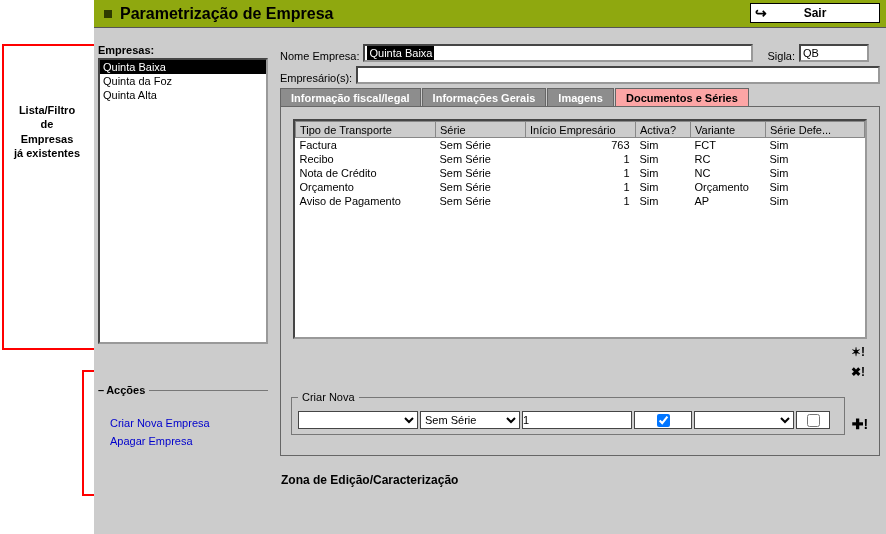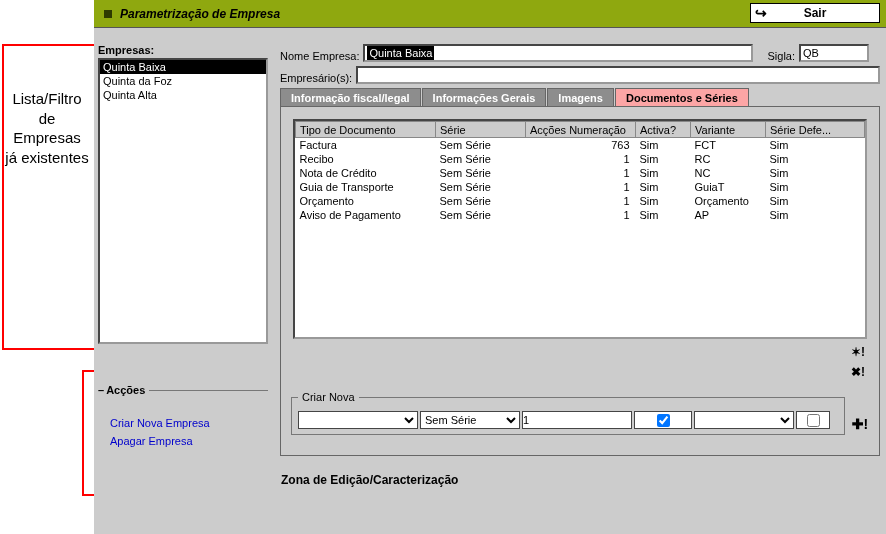--- a/index.html
+++ b/index.html
@@ -19,21 +19,21 @@
     background: #8fa80f;
     border-bottom: 1px solid #555;
     display: flex; align-items: center;
     padding-left: 10px;
     color: #000;
   }
   .top-bar .square {
     width: 8px; height: 8px; background: #2e3b00; margin-right: 8px;
   }
   .top-bar .title {
-    font-size: 12px; font-weight: bold; font-style: italic;
+    font-size: 16px; font-weight: bold; 
   }
   .exit-btn {
     position: absolute; right: 6px; top: 3px;
     width: 130px; height: 20px;
     background: #fff; border: 1px solid #000;
     display: flex; align-items: center; justify-content: center;
     font-weight: bold; font-size: 12px;
     cursor: pointer;
   }
   .exit-btn .icon {
@@ -44,23 +44,23 @@
   .main-grey {
     position: absolute;
     left: 94px; top: 28px; right: 0; bottom: 0;
     background: #cccccc;
   }
   
   .left-annot {
     position: absolute;
     left: 0; top: 44px; width: 94px;
     text-align: center;
-    font-size: 15px; font-weight: normal;
+    font-size: 11px; font-weight: bold;
     line-height: 1.3;
-    padding-top: 45px;
+    padding-top: 59px;
   }
   
   .red-box {
     position: absolute;
     border: 2px solid #ff0000;
     pointer-events: none;
   }
   .red-box.companies { left: 2px; top: 44px; width: 272px; height: 306px; }
   .red-box.actions   { left: 82px; top: 370px; width: 192px; height: 126px; }
   .red-box.editzone  { left: 278px; top: 42px; width: 605px; height: 488px; }
@@ -245,23 +245,23 @@
       <div class="tab">Imagens</div>
       <div class="tab active">Documentos e Séries</div>
     </div>
 
     <div class="tab-body">
 
       <div class="doc-table">
         <table>
           <thead>
             <tr>
-              <th style="width:140px">Tipo de Documento</th>
+              <th style="width:140px">Tipo de Transporte</th>
               <th style="width:90px">Série</th>
-              <th style="width:110px">Acções Numeração</th>
+              <th style="width:110px">Início Empresário</th>
               <th style="width:55px">Activa?</th>
               <th style="width:75px">Variante</th>
               <th>Série Defe...</th>
             </tr>
           </thead>
           <tbody id="tbl-body">
               <tr>
                 <td>Factura</td>
                 <td>Sem Série</td>
                 <td class="num">763</td>
@@ -276,28 +276,20 @@
                 <td>Sim</td>
                 <td>RC</td>
                 <td>Sim</td>
               </tr>
               <tr>
                 <td>Nota de Crédito</td>
                 <td>Sem Série</td>
                 <td class="num">1</td>
                 <td>Sim</td>
                 <td>NC</td>
-                <td>Sim</td>
-              </tr>
-              <tr>
-                <td>Guia de Transporte</td>
-                <td>Sem Série</td>
-                <td class="num">1</td>
-                <td>Sim</td>
-                <td>GuiaT</td>
                 <td>Sim</td>
               </tr>
               <tr>
                 <td>Orçamento</td>
                 <td>Sem Série</td>
                 <td class="num">1</td>
                 <td>Sim</td>
                 <td>Orçamento</td>
                 <td>Sim</td>
               </tr>

